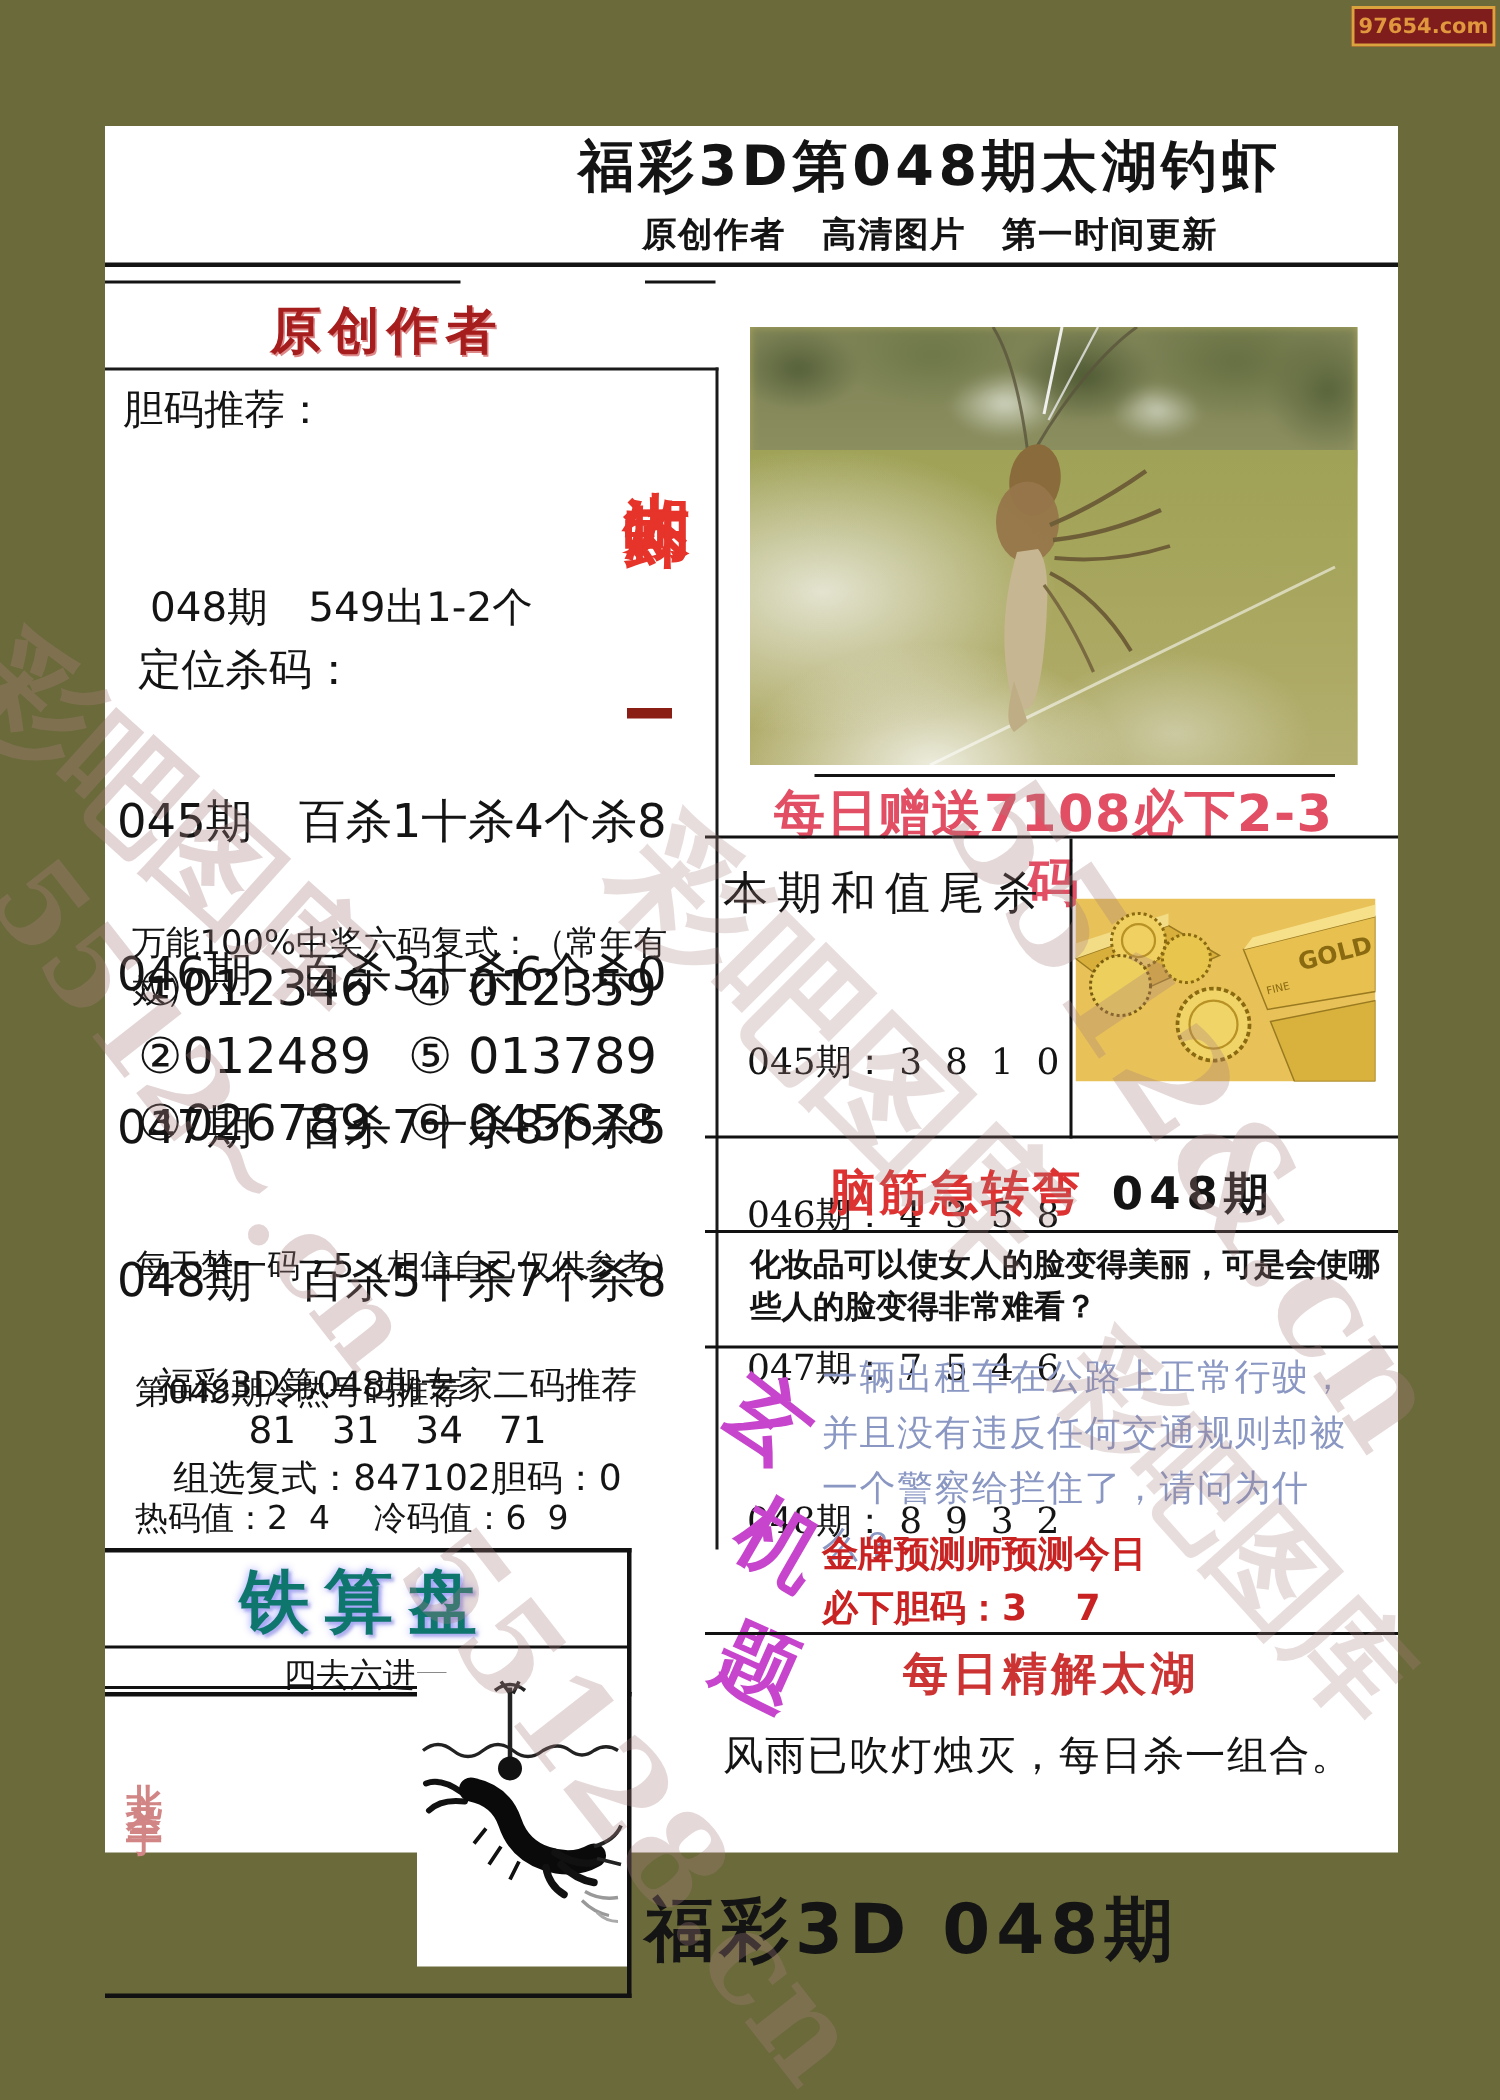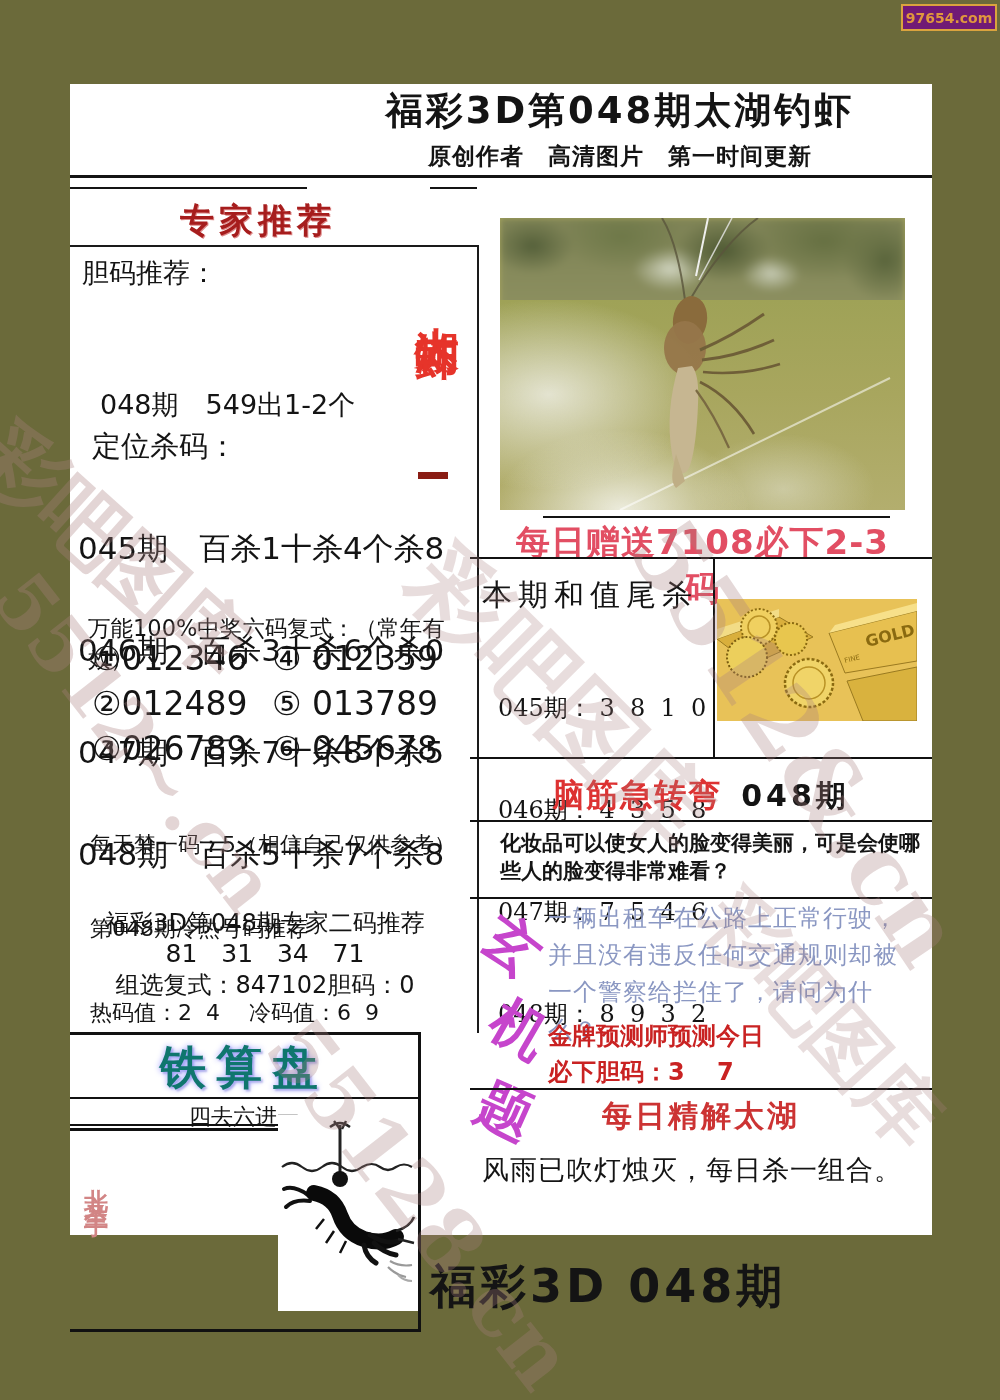--- a/index.html
+++ b/index.html
@@ -3,21 +3,21 @@
 <meta charset="utf-8">
 <style>
   html,body{margin:0;padding:0;background:#444;}
   .page{position:relative;width:1000px;height:1400px;background:#6b6a3a;overflow:hidden;
         font-family:"DejaVu Sans","Liberation Sans",sans-serif;color:#141414;}
   .paper{position:absolute;left:70px;top:84px;width:862px;height:1151px;background:#ffffff;}
   .abs{position:absolute;}
   .hline{position:absolute;background:#141414;height:2px;}
 
   
-  .badge{position:absolute;left:901px;top:4px;width:92px;height:23px;background:#701a75;
+  .badge{position:absolute;left:901px;top:4px;width:92px;height:23px;background:#7f1d1d;
          border:2px solid #daa33e;color:#e0973d;font-size:14px;font-weight:bold;
          display:flex;align-items:center;justify-content:center;z-index:40;text-align:center;}
 
   
   .title{position:absolute;left:230px;top:2px;width:640px;text-align:center;
          font-size:37px;font-weight:bold;letter-spacing:3px;}
   .subtitle{position:absolute;left:230px;top:57px;width:640px;text-align:center;
             font-size:23px;font-weight:600;letter-spacing:1px;}
 
   .expert-title{position:absolute;left:110px;top:114px;font-size:34px;font-weight:bold;
@@ -140,21 +140,21 @@
   <div class="wm wm6">彩吧图库</div>
 
   <div class="paper">
 
     <div class="title">福彩3D第048期太湖钓虾</div>
     <div class="subtitle">原创作者　高清图片　第一时间更新</div>
     <div class="hline" style="left:0;top:91px;width:862px;height:3px;"></div>
     <div class="hline" style="left:0;top:103px;width:237px;"></div>
     <div class="hline" style="left:360px;top:103px;width:47px;"></div>
 
-    <div class="expert-title">专家推荐</div>
+    <div class="expert-title">原创作者</div>
 
     <div class="leftbox">
       <div class="danma">胆码推荐：</div>
       <div class="issue-line">048期　549出1-2个</div>
       <div class="dingwei-label">定位杀码：</div>
       <div class="dingwei">
         <div>045期　百杀1十杀4个杀8</div>
         <div>046期　百杀3十杀6个杀0</div>
         <div>047期　百杀7十杀8个杀5</div>
         <div>048期　百杀5十杀7个杀8</div>

